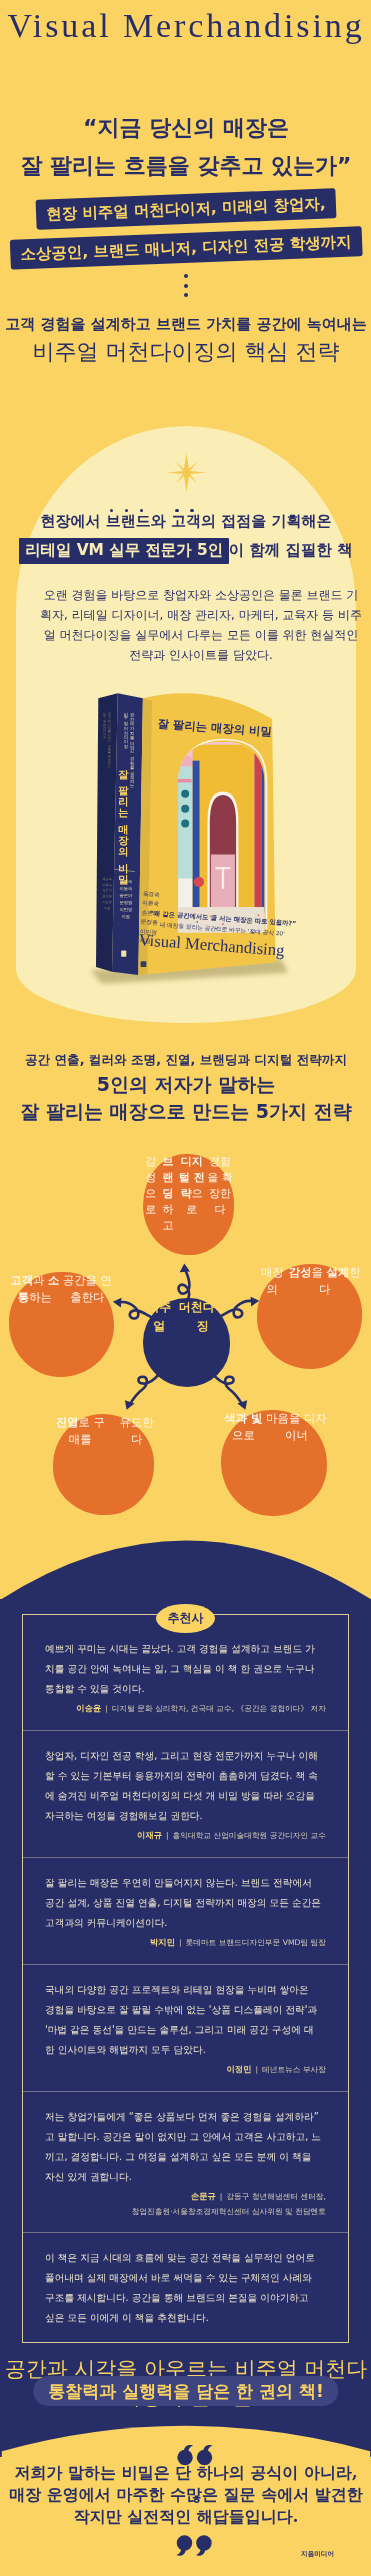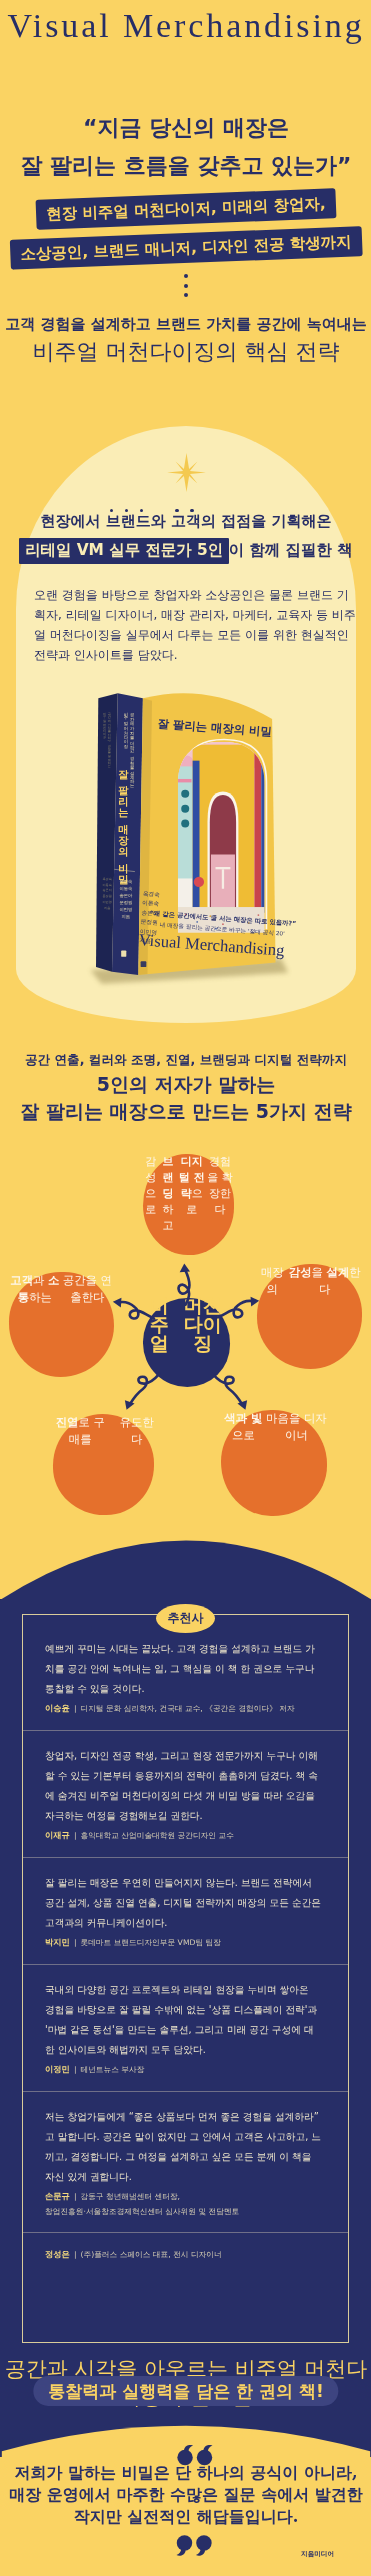--- a/index.html
+++ b/index.html
@@ -25,21 +25,21 @@
   #arch{left:16px;top:426px;width:340px;height:597px;background:var(--cream);
         border-radius:170px 170px 170px 170px / 183px 183px 54px 54px;}
   #star{left:167px;top:453px;}
   #headline1{top:512px;font-size:15px;font-weight:bold;color:var(--navy);}
   .dot-em{position:relative;}
   .dot-em:after{content:'';position:absolute;left:50%;top:-3.4px;width:3.4px;height:3.4px;margin-left:-3.4px;
                 border-radius:50%;background:var(--navy);-webkit-text-stroke:0;}
   #headline2{top:540px;font-size:15.4px;font-weight:bold;color:var(--navy);}
   #headline2 .hl{background:var(--navy);color:var(--cream);padding:3.4px 5.7px 4.6px;border-radius:1.1px;}
   #paragraph{left:34px;top:585px;width:334px;font-size:12px;line-height:20px;color:var(--navy);
-             text-align:left;}
+             text-align:center;}
   
   #book{left:80px;top:677px;width:223px;height:312px;}
   #book .txt{position:absolute;}
   #book .navytxt{color:var(--cover-ink);}
   #cover-title{left:75px;top:39px;width:121px;font-size:11.4px;font-weight:bold;text-align:center;
                transform:rotate(4.2deg);transform-origin:left top;white-space:nowrap;}
   #cover-authors{left:61px;top:213px;font-size:5.7px;line-height:9.4px;transform:rotate(4.2deg);}
   #cover-quote1{left:69px;top:232px;width:149px;font-size:6.3px;font-weight:bold;text-align:center;
                 transform:rotate(4.2deg);transform-origin:left top;white-space:nowrap;}
   #cover-quote2{left:74px;top:244px;width:137px;font-size:5.7px;text-align:center;
@@ -63,34 +63,34 @@
   .circle{position:absolute;border-radius:50%;background:var(--orange);color:#FDF7EC;
           display:flex;flex-direction:row;justify-content:center;text-align:center;
           font-size:11.4px;line-height:17px;}
   #circle-top{left:143px;top:1154px;width:91px;height:101px;border-radius:48% 52% 50% 50%/52% 50% 48% 50%;
               font-size:11px;line-height:16px;}
   #circle-left{left:8.6px;top:1272px;width:105px;height:105px;border-radius:50% 48% 52% 50%/48% 52% 50% 52%;}
   #circle-right{left:257px;top:1264px;width:105px;height:105px;border-radius:52% 48% 50% 52%/50% 48% 52% 50%;}
   #circle-bl{left:53px;top:1414px;width:101px;height:101px;border-radius:50% 52% 48% 52%/52% 50% 50% 48%;gap:12px;}
   #circle-br{left:221px;top:1410px;width:106px;height:106px;border-radius:48% 52% 52% 48%/50% 52% 48% 52%;}
   #circle-center{left:143px;top:1298px;width:87px;height:89px;background:var(--navy);color:var(--yellow);
-                 font-size:19px;line-height:19px;font-weight:bold;
-                 border-radius:52% 48% 50% 52%/50% 52% 48% 50%;font-family:Liberation Mono, monospace;}
+                 font-size:12px;line-height:19px;font-weight:bold;
+                 border-radius:52% 48% 50% 52%/50% 52% 48% 50%;}
   #arrows{left:106px;top:1252px;}
   
   #dome-top{left:0;top:1537px;}
   #navy-solid{left:0;top:1599px;width:372px;height:858px;background:var(--navy);}
   #recbox{left:22px;top:1614px;width:327px;height:729px;border:0.6px solid var(--boxline);
           box-sizing:border-box;overflow:hidden;}
   #badge{left:156px;top:1604px;width:59px;height:29px;background:var(--yellow);border-radius:50%;
          color:var(--navy);font-weight:bold;font-size:12px;line-height:29px;text-align:center;}
   .t-item{padding:0 22px;margin-top:14px;}
   .t-body{font-size:9.7px;line-height:20px;color:var(--tbody);text-align:left;margin-top:15.4px;}
   .t-item:first-child .t-body{margin-top:24px;}
-  .t-attr{text-align:left;font-size:7.7px;line-height:14.3px;margin-top:2.3px;color:var(--tdesc);}
+  .t-attr{text-align:right;font-size:7.7px;line-height:14.3px;margin-top:2.3px;color:var(--tdesc);}
   .t-attr .nm{font-weight:bold;color:var(--tname);font-size:8.3px;}
   .t-attr .sep{padding:0 4px;color:var(--tdesc);font-weight:normal;}
   .t-div{height:0;border-top:0.6px solid var(--divline);margin-top:13px;}
   
   #bb1{top:2355px;font-size:21px;font-weight:normal;color:var(--yellow);}
   #bbpill{left:50%;top:2376px;transform:translateX(-50%);background:var(--pill);border-radius:15px;
           height:30px;line-height:30px;padding:0 15px;font-size:17px;font-weight:bold;color:var(--yellow);
           white-space:nowrap;}
   #dome-bottom{left:0;top:2423px;}
   
@@ -275,23 +275,21 @@
     <div class="t-div"></div>
     <div class="t-item">
       <div class="t-body">저는 창업가들에게 “좋은 상품보다 먼저 좋은 경험을 설계하라”<br>고 말합니다. 공간은 말이 없지만 그 안에서 고객은 사고하고, 느<br>끼고, 결정합니다. 그 여정을 설계하고 싶은 모든 분께 이 책을<br>자신 있게 권합니다.</div>
       <div class="t-attr">
         <span class="nm">손문규</span><span class="sep">|</span><span>강동구 청년해냄센터 센터장,</span><br>
         <span>창업진흥원·서울창조경제혁신센터 심사위원 및 전담멘토</span>
       </div>
     </div>
     <div class="t-div"></div>
     <div class="t-item">
-      <div class="t-attr">
-        <span class="nm">정성은</span><span class="sep">|</span><span>(주)플러스 스페이스 대표, 전시 디자이너</span>
-      </div>
+      <div class="t-body">이 책은 지금 시대의 흐름에 맞는 공간 전략을 실무적인 언어로<br>풀어내며 실제 매장에서 바로 써먹을 수 있는 구체적인 사례와<br>구조를 제시합니다. 공간을 통해 브랜드의 본질을 이야기하고<br>싶은 모든 이에게 이 책을 추천합니다.</div>
     </div>
   </div>
   <div class="abs" id="badge">추천사</div>
 
   <div class="abs ctr ko" id="bb1">공간과 시각을 아우르는 비주얼 머천다이징에 필요한</div>
   <div class="abs ko" id="bbpill">통찰력과 실행력을 담은 한 권의 책!</div>
   <svg class="abs" id="dome-bottom" width="372" height="34" viewBox="0 0 650 60">
     <path d="M0,50 Q325,-40 650,50 L650,60 L0,60 Z" fill="var(--yellow)"></path>
   </svg>
 

